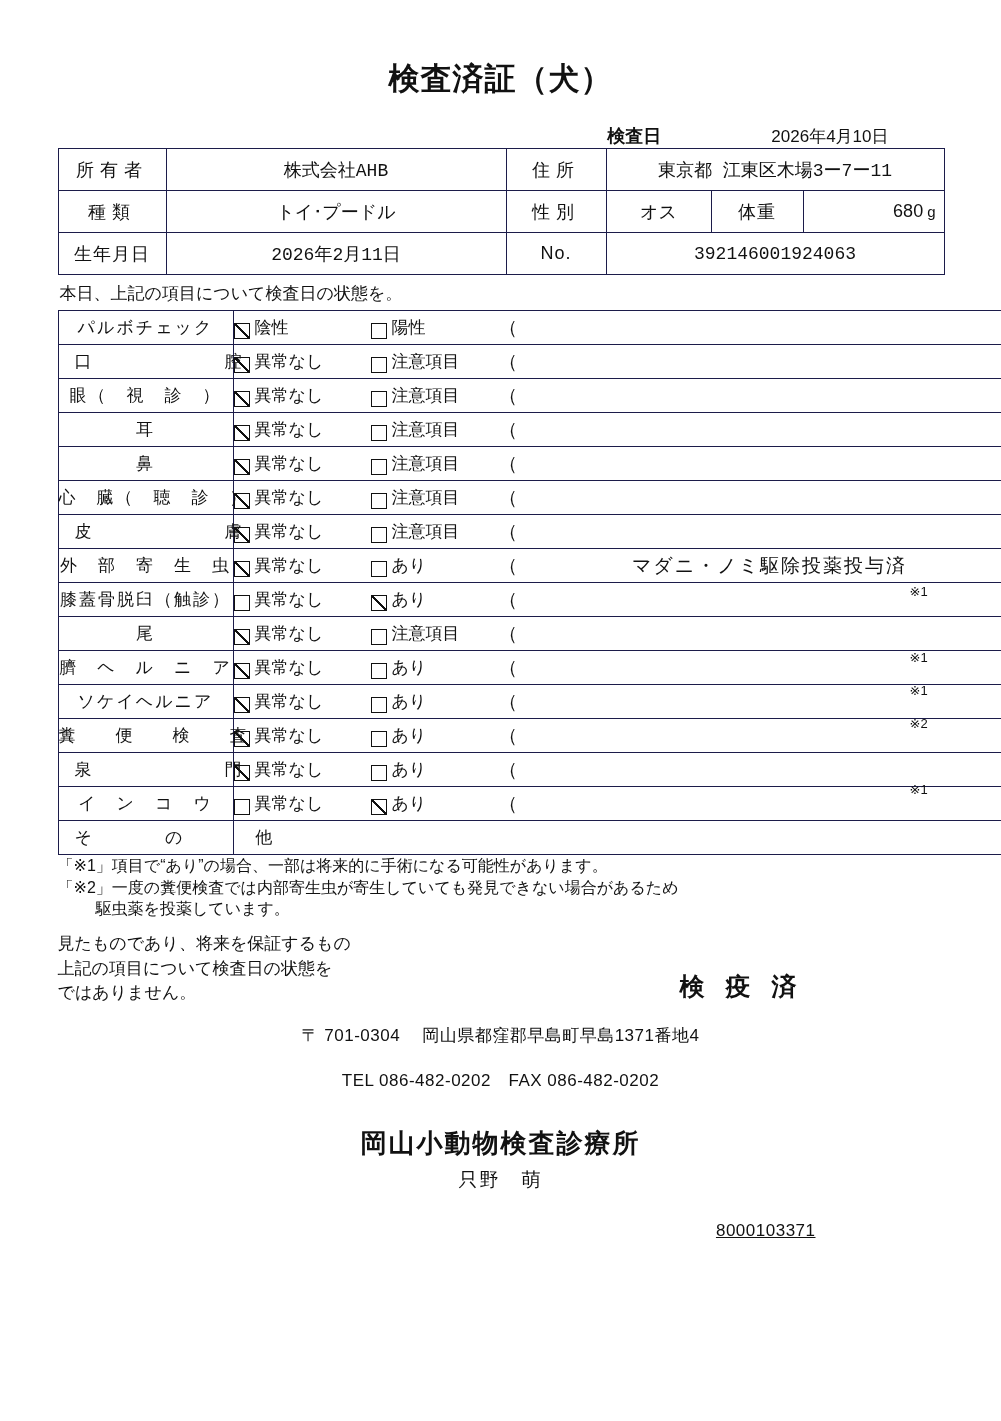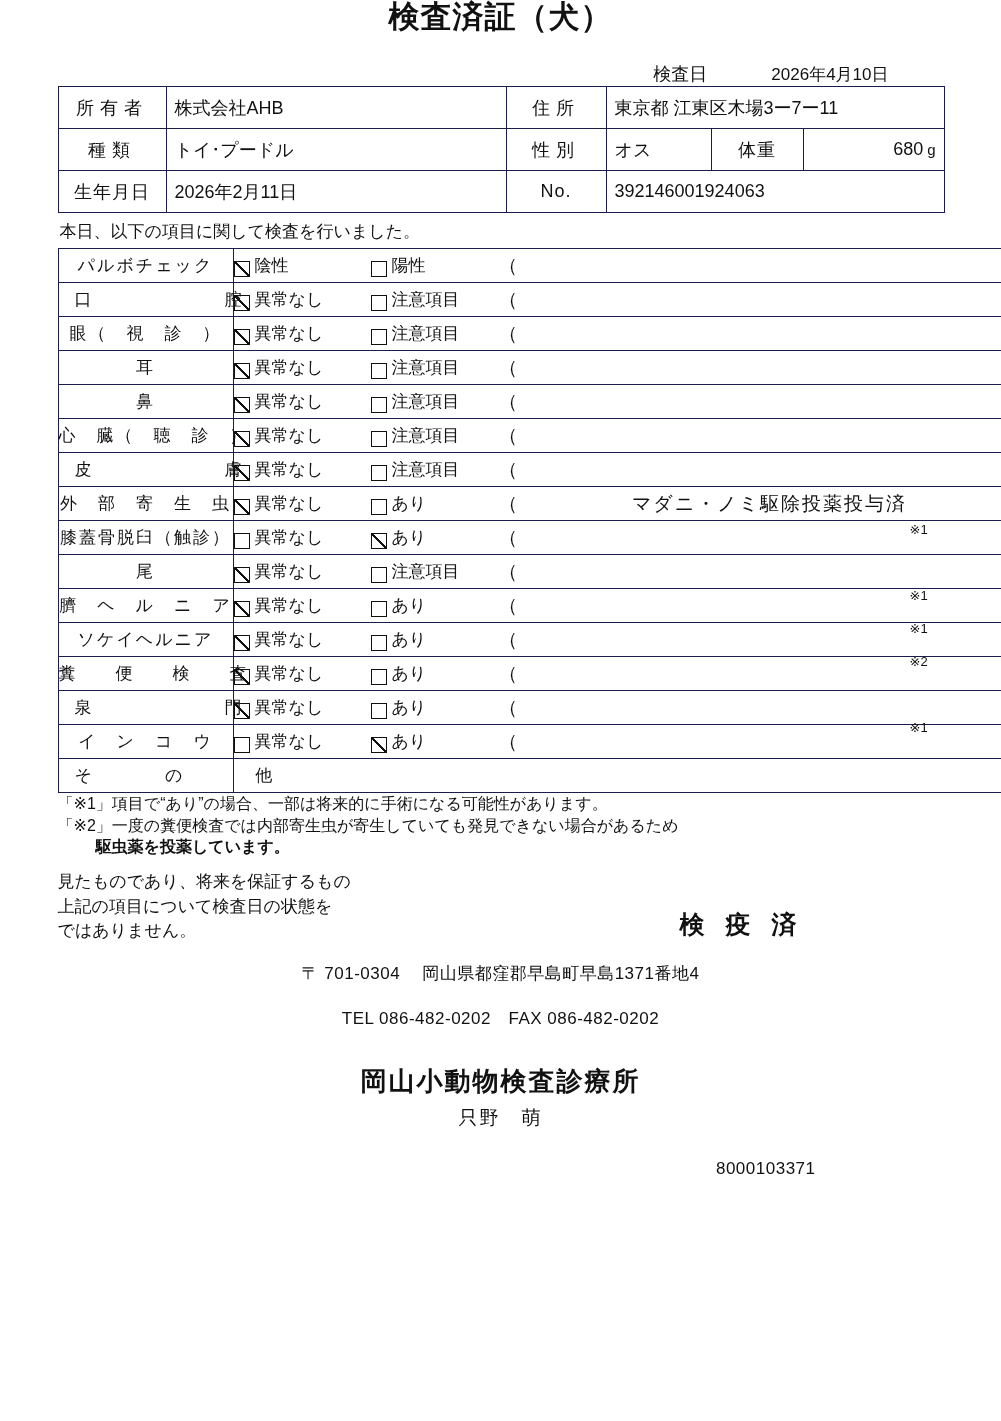--- a/index.html
+++ b/index.html
@@ -21,37 +21,38 @@
     height: 1421px;
     box-sizing: border-box;
   }
 
   
   .doc-title {
     text-align: center;
     font-size: 31px;
     font-weight: bold;
     letter-spacing: 1px;
+    padding-top: 62px;
     line-height: 1.1;
   }
 
   
   .exam-date-row {
     position: relative;
     height: 30px;
     margin-top: 22px;
     padding-right: 55px;
     display: flex;
     justify-content: flex-end;
     align-items: flex-end;
     font-size: 17px;
   }
   .exam-date-label {
-    font-weight: normal;
-    margin-right: 64px;
+    font-weight: bold;
+    margin-right: 110px;
     font-size: 18px;
   }
   .exam-date-value {
     font-size: 17px;
   }
 
   
   .wrap {
     margin: 0 auto;
     width: 886px;
@@ -73,21 +74,21 @@
   td.lbl {
     text-align: center;
     letter-spacing: 6px;
     padding-left: 12px;
     padding-right: 6px;
   }
   td.lbl-tight {
     text-align: center;
     letter-spacing: 1px;
   }
-  td.val { text-align: left; }
+  td.val { text-align: center; font-family: Liberation Mono, monospace; }
   td.val-r { text-align: right; padding-right: 10px; }
   .unit { font-size: 15px; padding-left: 4px; }
 
   
   .intro {
     font-size: 17px;
     margin: 7px 0 5px 2px;
   }
 
   
@@ -171,21 +172,21 @@
     line-height: 1;
   }
 
   
   .footnotes {
     margin-top: 0;
     font-size: 16px;
     line-height: 1.35;
   }
   .footnotes div { white-space: nowrap; }
-  .fn-indent { padding-left: 38px; font-weight: bold; }
+  .fn-indent { padding-left: 38px; }
 
   
   .lower {
     position: relative;
     margin-top: 12px;
     height: 300px;
   }
   .disclaimer {
     font-size: 17px;
     line-height: 1.45;
@@ -224,20 +225,21 @@
     text-align: center;
     font-size: 19px;
     letter-spacing: 2px;
   }
   .serial {
     margin-top: 28px;
     text-align: right;
     padding-right: 128px;
     font-size: 17px;
     letter-spacing: 0.5px;
+    text-decoration: underline;
   }
 </style>
 </head>
 <body>
 
 <div class="page">
 
   <div class="doc-title">検査済証（犬）</div>
 
   <div class="wrap">
@@ -272,21 +274,21 @@
       </tr>
       <tr>
         <td class="lbl-tight">生年月日</td>
         <td class="val">2026年2月11日</td>
         <td class="lbl-tight">No.</td>
         <td class="val" colspan="3">392146001924063</td>
       </tr>
     </tbody>
       </table>
 
-    <div class="intro">本日、以下の項目に関して検査を行いました。</div>
+    <div class="intro">本日、上記の項目について検査日の状態を。</div>
 
     <div class="chk-wrap">
       <table class="chk">
         <colgroup>
           <col style="width:175px">
           <col>
         </colgroup>
         <tbody>
             <tr>
               <td class="item sp3">パルボチェック</td>

